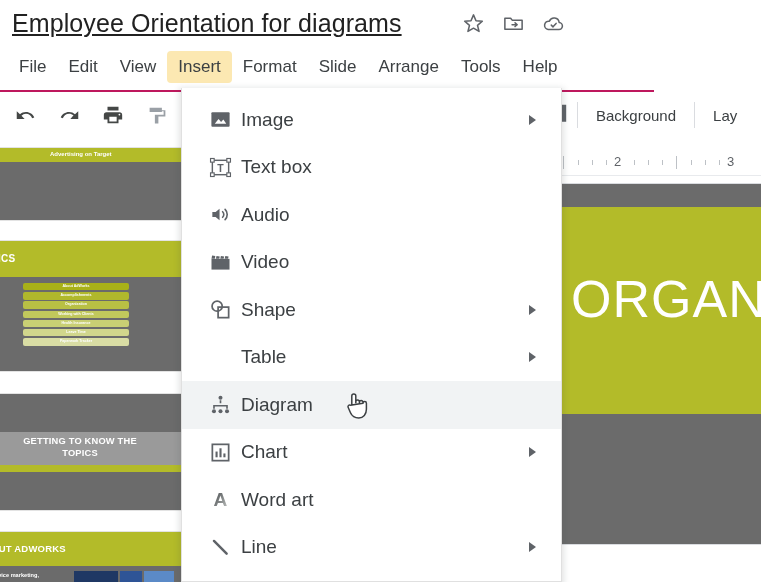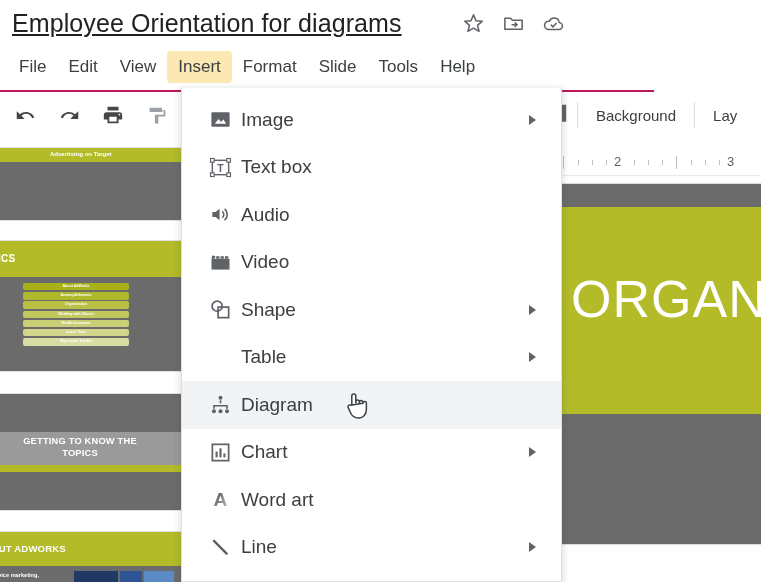--- a/index.html
+++ b/index.html
@@ -128,20 +128,21 @@
   </div>
 
   <div class="menubar">
     <div class="menu-row" id="menu-row">
         <div class="menu-item">File</div>
         <div class="menu-item">Edit</div>
         <div class="menu-item">View</div>
         <div class="menu-item active">Insert</div>
         <div class="menu-item">Format</div>
         <div class="menu-item">Slide</div>
+        <div class="menu-item">Arrange</div>
         <div class="menu-item">Tools</div>
         <div class="menu-item">Help</div>
       </div>
   </div>
 
   <div class="toolbar">
     <div class="tb-left">
       <span class="tb-btn">
         <svg width="21" height="21" viewBox="0 0 24 24" fill="#444746">
           <path d="M12.5 8c-2.6 0-5 1-6.8 2.6L2 7v9h9l-3.6-3.6A7.3 7.3 0 0 1 12.5 10c3.3 0 6.1 2.1 7.1 5.1l2.4-.8C20.6 10.6 16.9 8 12.5 8z"></path>

